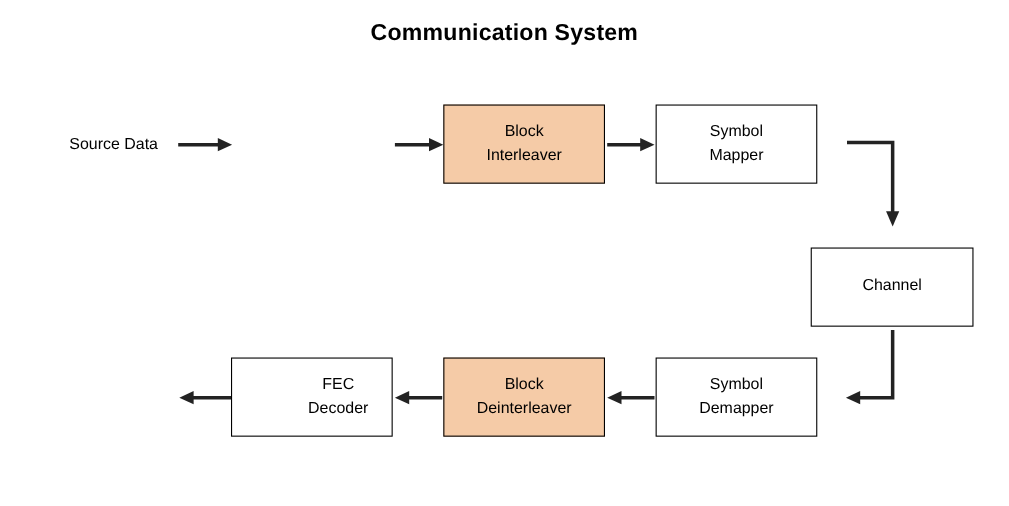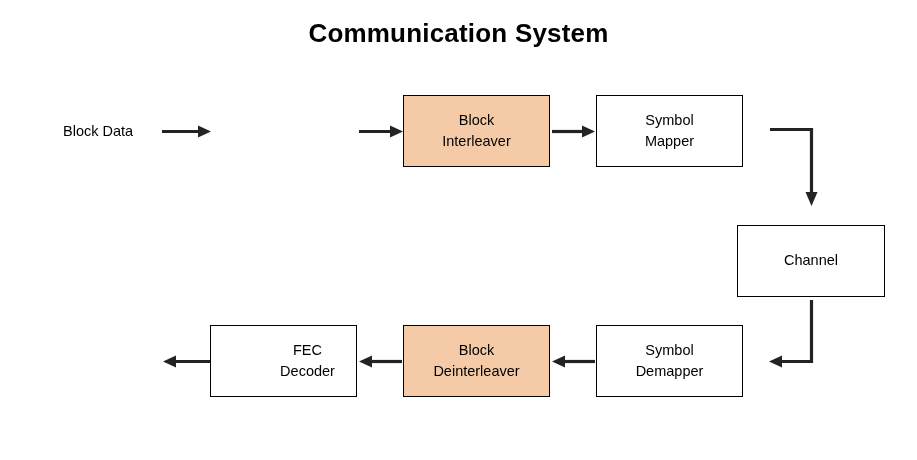--- a/index.html
+++ b/index.html
@@ -18,21 +18,21 @@
     height: 460px;
     background: #ffffff;
     overflow: hidden;
   }
   #diagram-title {
     position: absolute;
     left: 0;
     top: 18px;
     width: 917px;
     text-align: center;
-    font-size: 26px;
+    font-size: 21px;
     font-weight: bold;
     letter-spacing: 0.2px;
     color: #000000;
   }
   .node {
     position: absolute;
     box-sizing: border-box;
     border: 1.4px solid #000000;
     background: #ffffff;
     display: flex;
@@ -66,21 +66,21 @@
     overflow: visible;
   }
 </style>
 </head>
 <body>
 
 <div id="canvas">
 
   <div id="diagram-title">Communication System</div>
 
-  <div class="endpoint-label" style="left:63px; top:121px;">Block Data</div>
+  <div class="endpoint-label" style="left:63px; top:121px;">Source Data</div>
 
   <svg class="connector" style="left:160px; top:118px;" width="56" height="28">
     <line x1="2" y1="13.5" x2="40" y2="13.5" stroke="#232323" stroke-width="3.2"></line>
     <polygon points="38,7.5 51,13.5 38,19.5" fill="#232323"></polygon>
   </svg>
 
 
   <svg class="connector" style="left:357px; top:118px;" width="52" height="28">
     <line x1="2" y1="13.5" x2="35" y2="13.5" stroke="#232323" stroke-width="3.2"></line>
     <polygon points="33,7.5 46,13.5 33,19.5" fill="#232323"></polygon>

